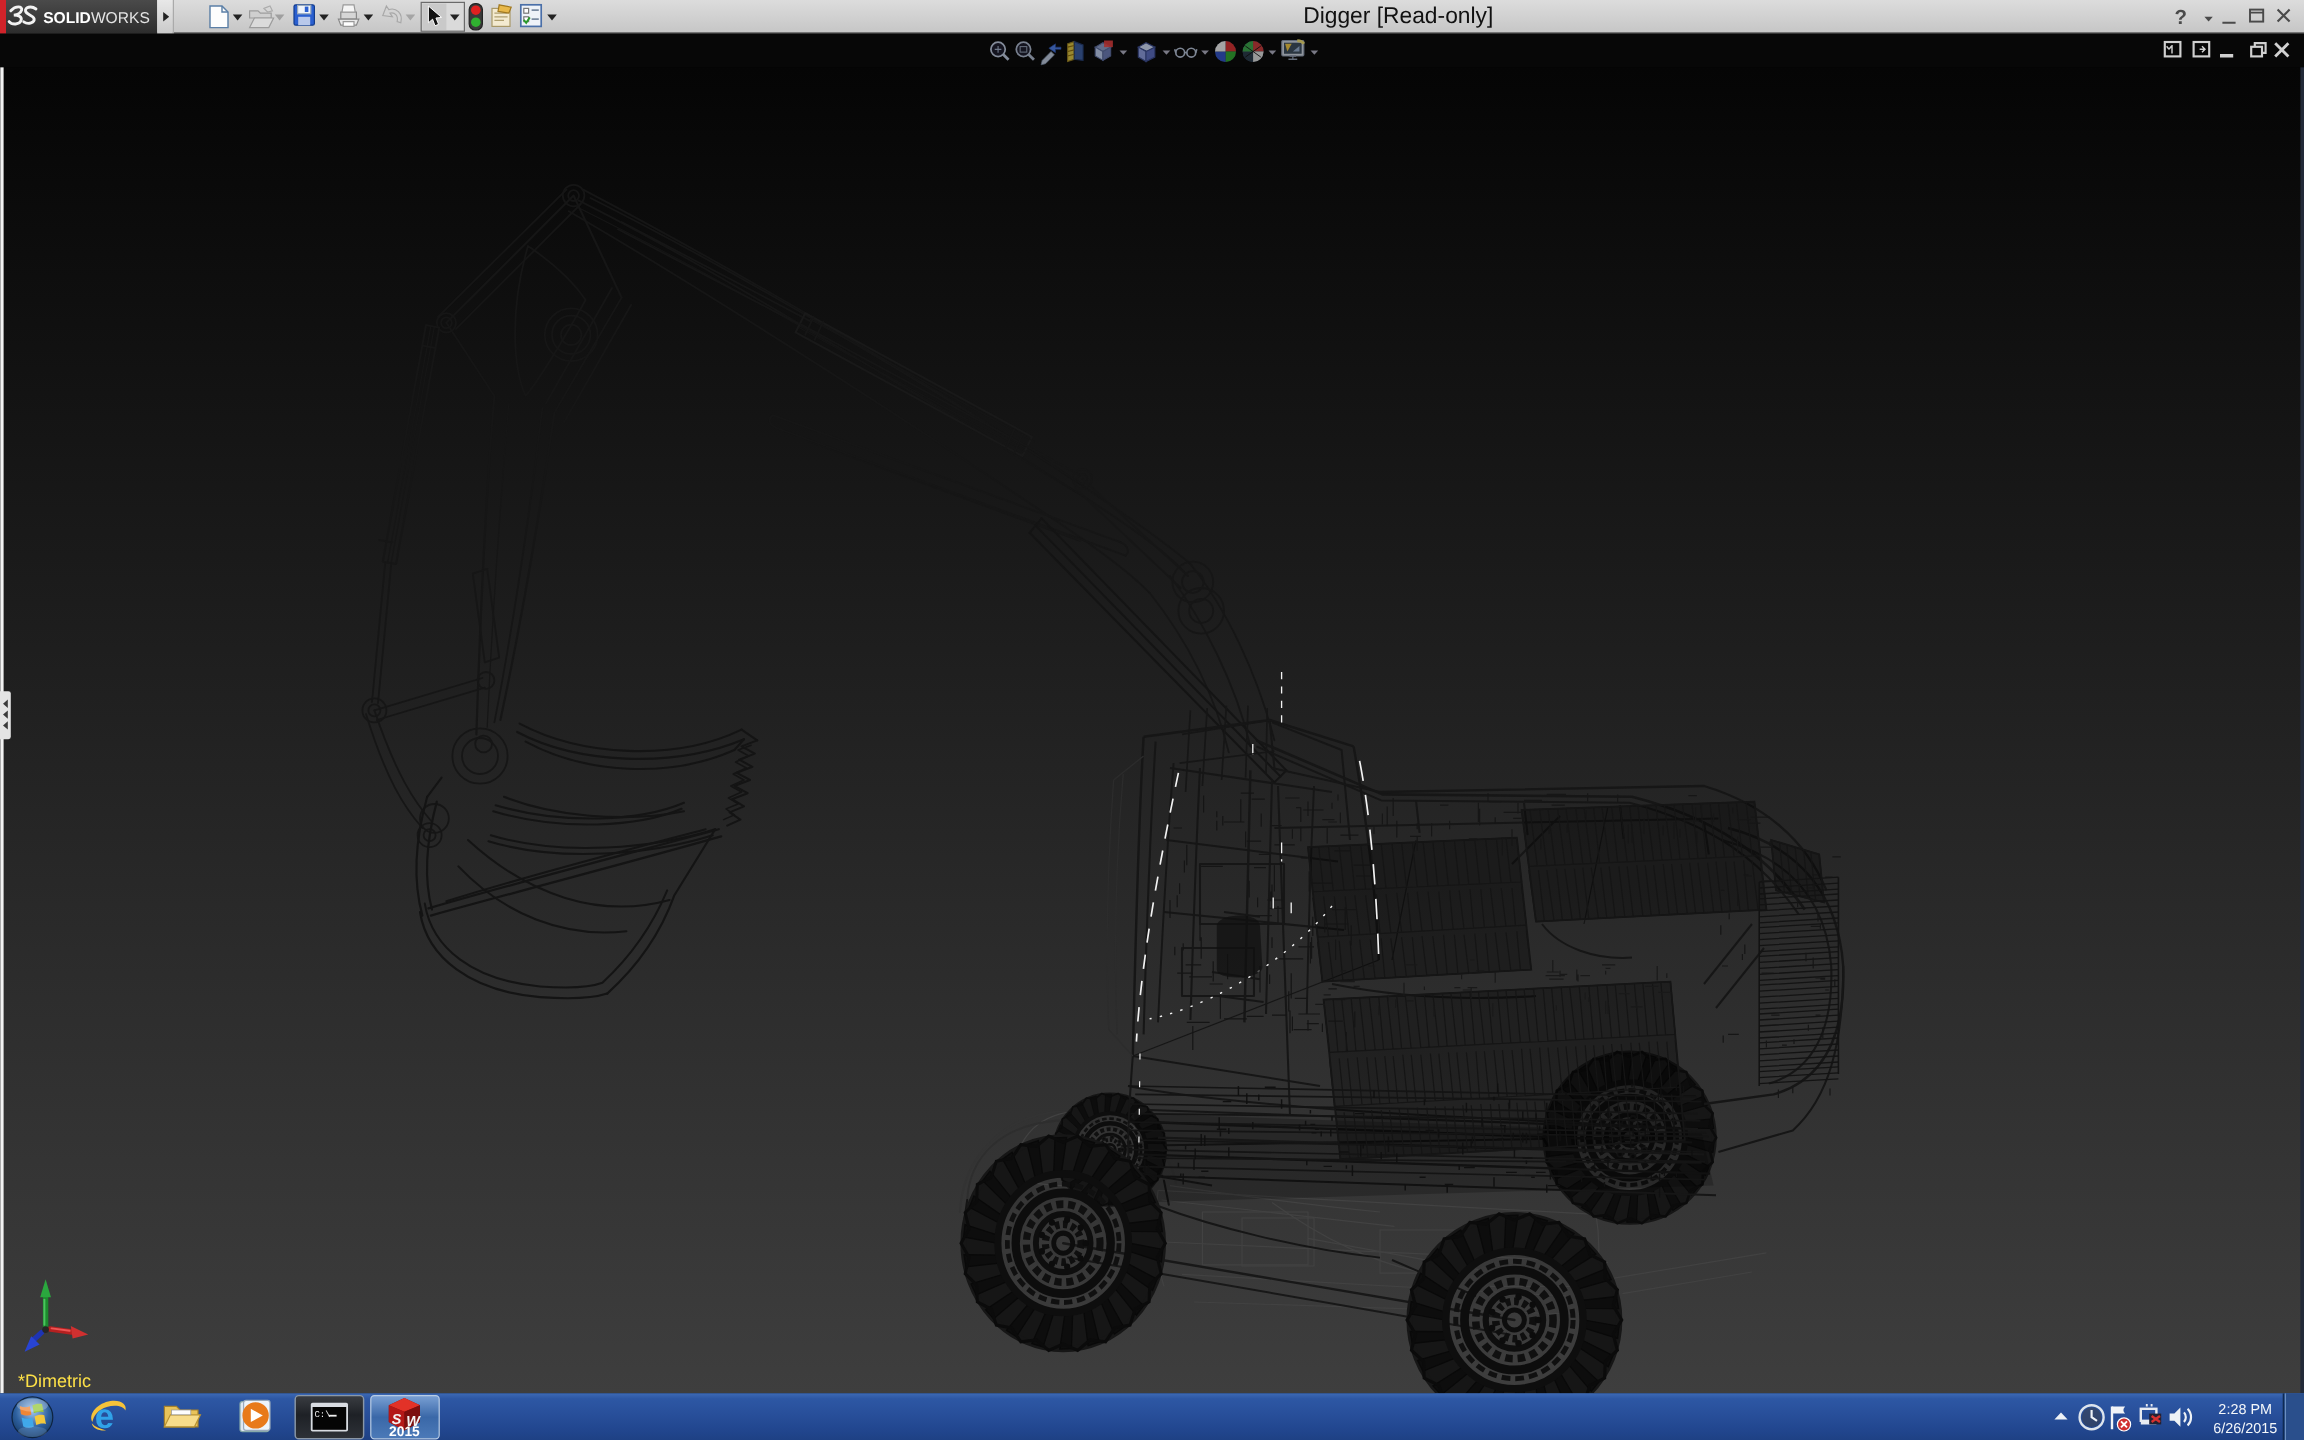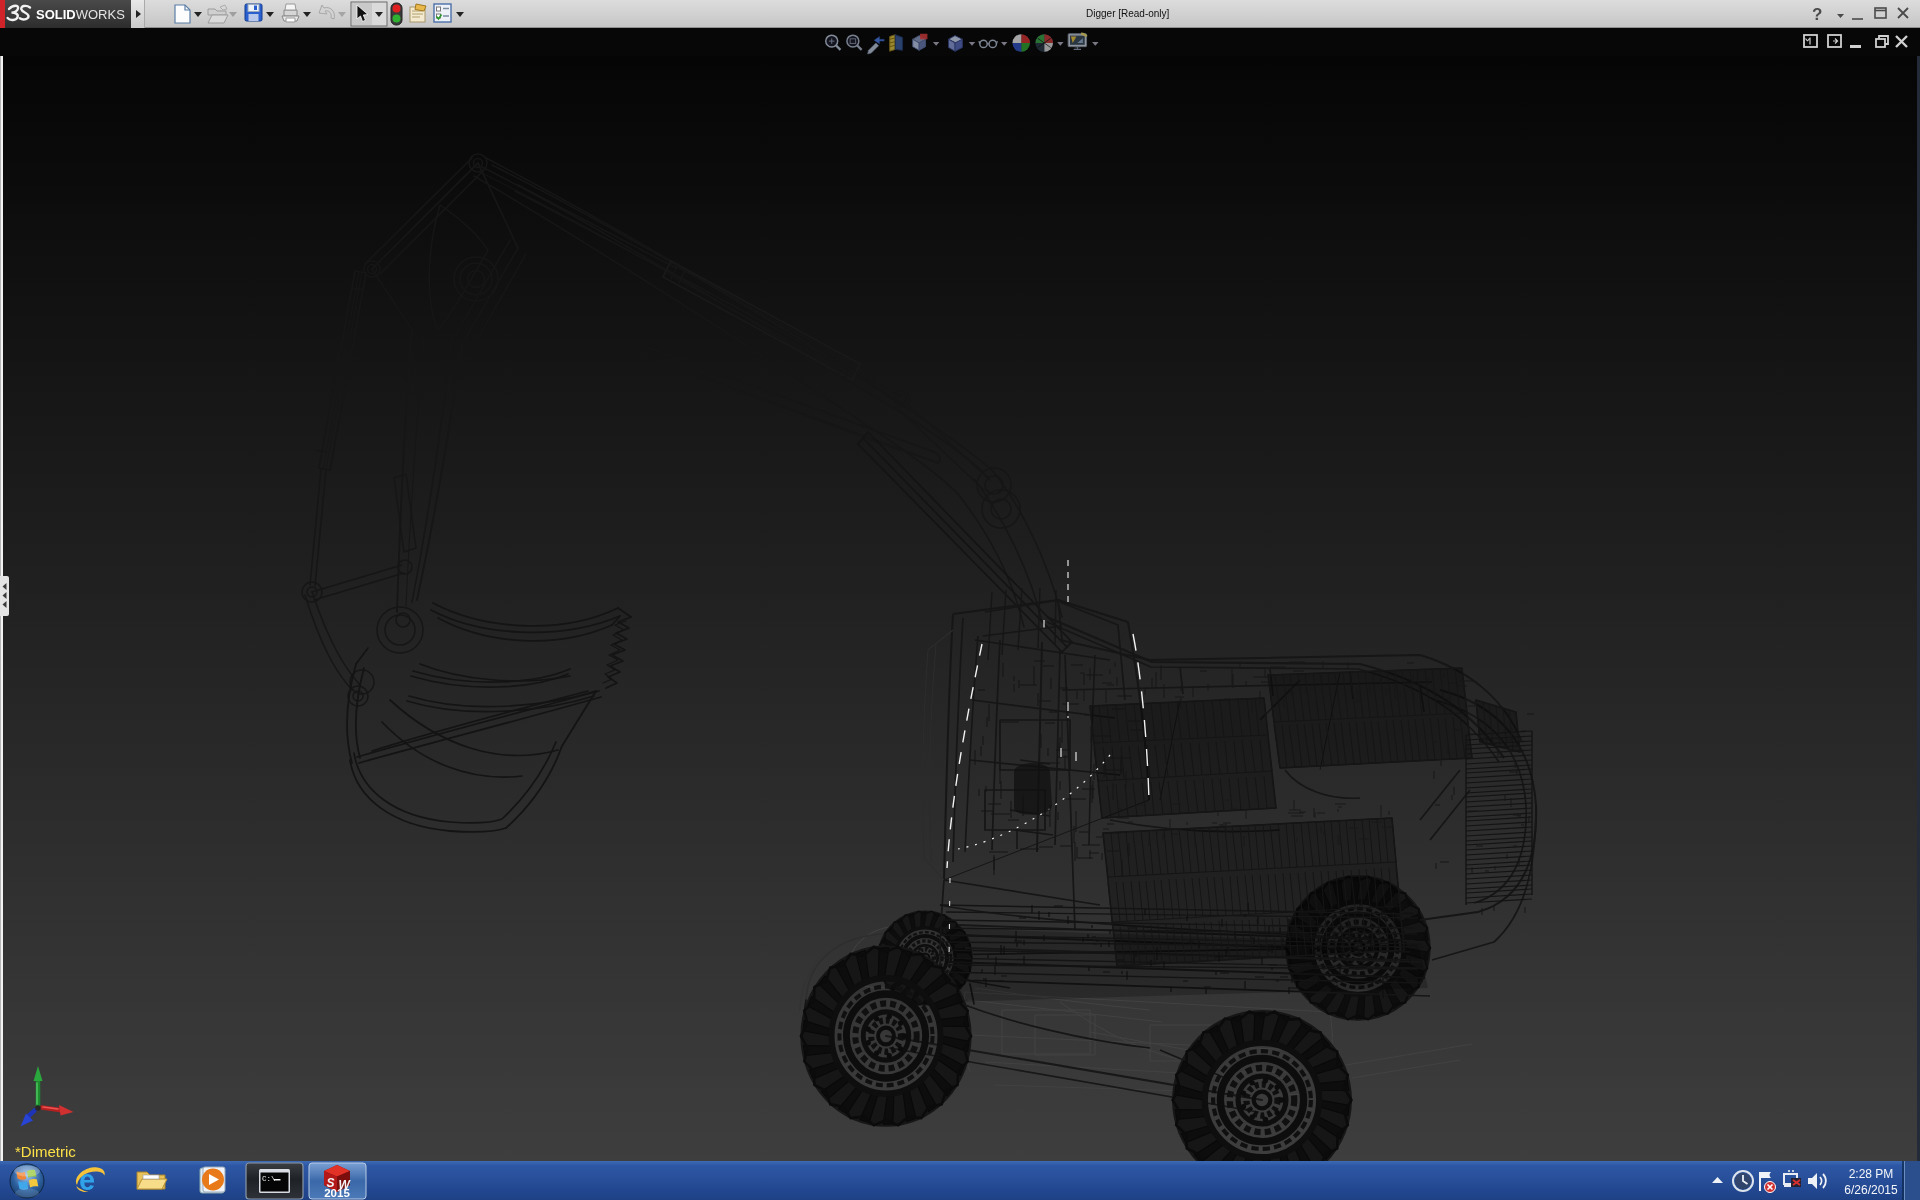--- a/index.html
+++ b/index.html
@@ -10,21 +10,21 @@
     background:linear-gradient(#dcdcdc,#cfcfcf 60%,#c6c6c6);
     border-bottom:1px solid #8f8f8f;
   }
   #swlogo {
     position:absolute; left:0; top:0; width:131px; height:44px;
     background:linear-gradient(#4a4a4a,#1c1c1c);
     display:flex; align-items:center;
   }
   #redstrip { position:absolute; left:0; top:0; width:5px; height:28px; background:#d1232a; }
   #expandbtn { position:absolute; left:131px; top:0; width:14px; height:28px; background:linear-gradient(#e8e8e8,#cacaca); border-right:1px solid #aaa; }
-  #title { position:absolute; left:1086px; top:0; height:28px; line-height:28px; font-size:10px; color:#111; }
+  #title { position:absolute; left:1086px; top:0; height:28px; line-height:28px; font-size:19px; color:#111; }
   #blackbar { position:absolute; left:0; top:28px; width:1920px; height:28px; background:#070707; }
   #viewport {
     position:absolute; left:0; top:56px; width:1920px; height:1105px;
     background:linear-gradient(#050505, #3e3e3e);
   }
   #vleft { position:absolute; left:0px; top:56px; width:3px; height:1105px; background:linear-gradient(90deg,#777 0px,#f2f2f2 1px,#f2f2f2 3px); }
   #vright { position:absolute; left:1917px; top:56px; width:3px; height:1105px; background:#232a38; }
   #lefttab { position:absolute; left:0; top:576px; width:9px; height:40px; background:#e4e4e4; border-radius:0 2px 2px 0; }
   #taskbar {
     position:absolute; left:0; top:1161px; width:1920px; height:39px;

